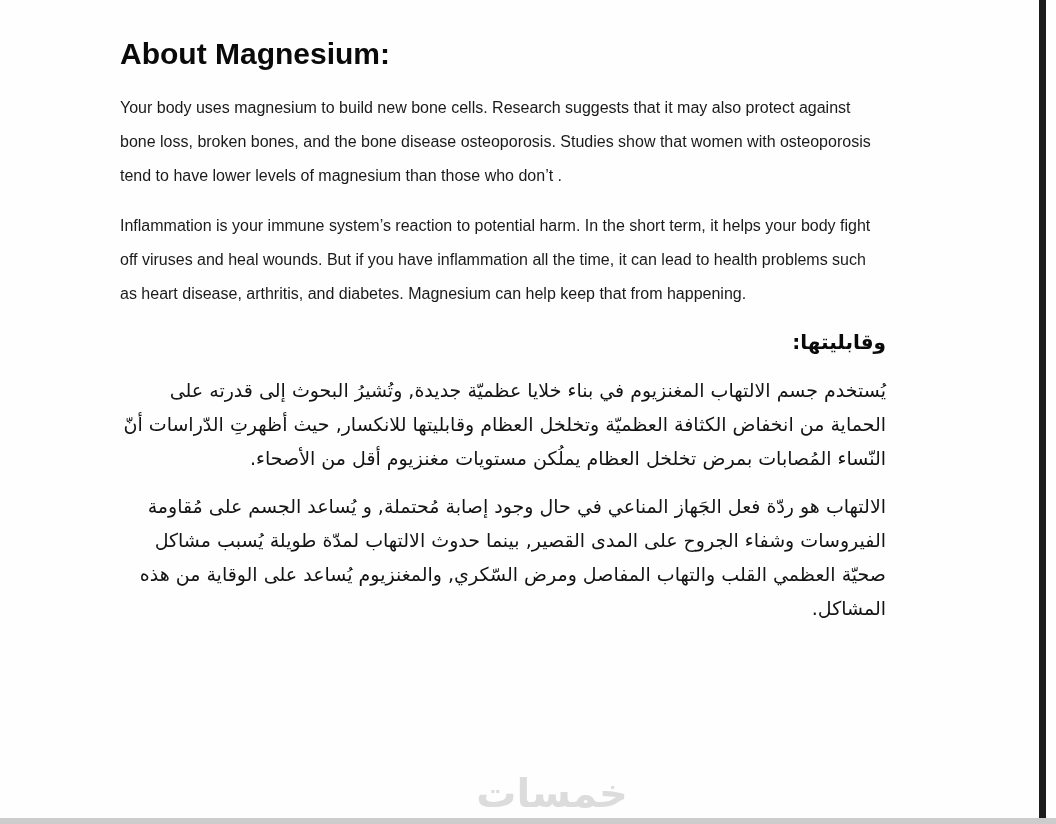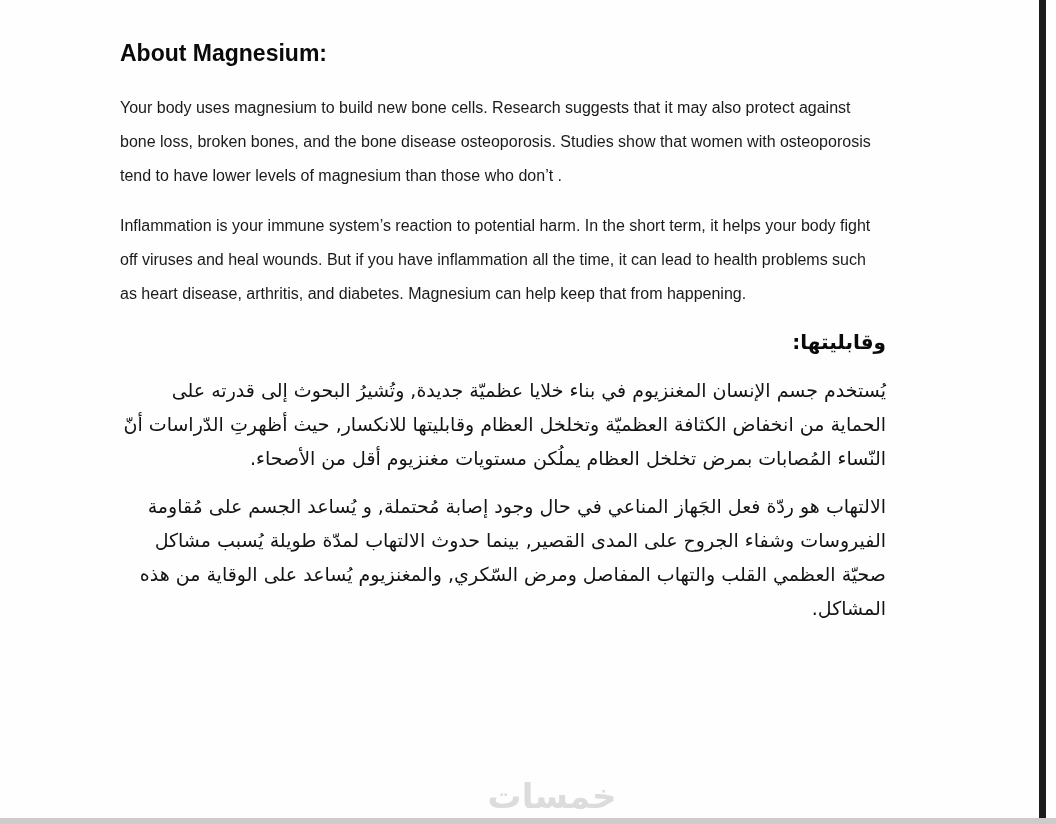--- a/index.html
+++ b/index.html
@@ -18,38 +18,38 @@
     position: absolute;
     inset: 0;
     background: #fefefe;
   }
   .watermark {
     position: absolute;
     left: 0;
     right: 0;
     bottom: 8px;
     text-align: center;
-    font-size: 34px;
+    font-size: 40px;
     font-weight: bold;
     letter-spacing: 2px;
     color: #dcdcdc;
     direction: rtl;
     font-family: "DejaVu Sans", sans-serif;
     z-index: 0;
     padding-left: 48px;
   }
   .content {
     position: absolute;
     left: 120px;
     top: 40px;
     width: 766px;
     z-index: 1;
   }
   .heading-en {
-    font-size: 23px;
+    font-size: 30px;
     font-weight: bold;
     color: #0a0a0a;
     margin-bottom: 24px;
     line-height: 27px;
   }
   .para-en {
     font-size: 16px;
     line-height: 34px;
     color: #1a1a1a;
     text-align: left;
@@ -105,21 +105,21 @@
   <div class="content">
 
     <h1 class="heading-en">About Magnesium:</h1>
 
     <p class="para-en">Your body uses magnesium to build new bone cells. Research suggests that it may also protect against bone loss, broken bones, and the bone disease osteoporosis. Studies show that women with osteoporosis tend to have lower levels of magnesium than those who don’t .</p>
 
     <p class="para-en">Inflammation is your immune system’s reaction to potential harm. In the short term, it helps your body fight off viruses and heal wounds. But if you have inflammation all the time, it can lead to health problems such as heart disease, arthritis, and diabetes. Magnesium can help keep that from happening.</p>
 
     <h2 class="heading-ar">وقابليتها:</h2>
 
-    <p class="para-ar">يُستخدم جسم الإنسان المغنزيوم في بناء خلايا عظميّة جديدة, وتُشيرُ البحوث إلى قدرته على الحماية من انخفاض الكثافة العظميّة وتخلخل العظام وقابليتها للانكسار, حيث أظهرتِ الدّراسات أنّ النّساء المُصابات  بمرض تخلخل العظام يملُكن مستويات مغنزيوم أقل من الأصحاء.</p>
+    <p class="para-ar">يُستخدم جسم الالتهاب المغنزيوم في بناء خلايا عظميّة جديدة, وتُشيرُ البحوث إلى قدرته على الحماية من انخفاض الكثافة العظميّة وتخلخل العظام وقابليتها للانكسار, حيث أظهرتِ الدّراسات أنّ النّساء المُصابات  بمرض تخلخل العظام يملُكن مستويات مغنزيوم أقل من الأصحاء.</p>
 
     <p class="para-ar">الالتهاب هو ردّة فعل الجَهاز المناعي في حال وجود إصابة مُحتملة, و يُساعد الجسم على مُقاومة الفيروسات وشفاء الجروح على المدى القصير, بينما حدوث الالتهاب لمدّة طويلة يُسبب مشاكل صحيّة العظمي القلب والتهاب المفاصل ومرض السّكري, والمغنزيوم  يُساعد على الوقاية من هذه المشاكل.</p>
 
   </div>
 
   <div class="scan-edge-right"></div>
 
   <div class="scan-edge-bottom"></div>
 
 </div>

